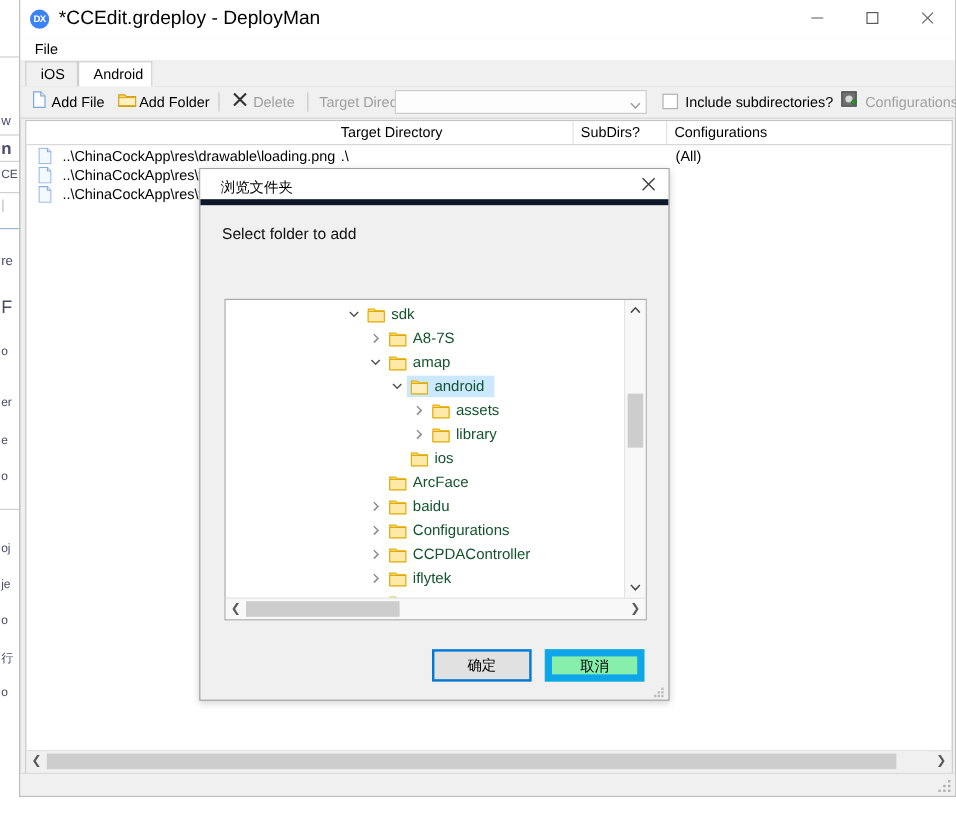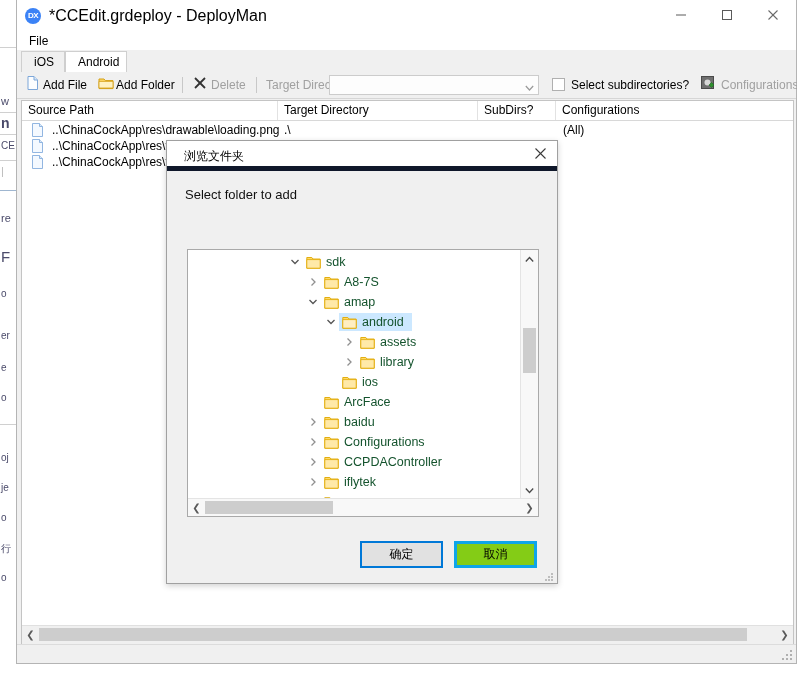--- a/index.html
+++ b/index.html
@@ -413,22 +413,22 @@
     position: absolute;
     left: 17px; top: 2px;
     width: 128px; height: 13px;
     background: #cdcdcd;
   }
 
   .dlgbtn {
     position: absolute;
     top: 400px;
     width: 83px; height: 27px;
-    background: #84cc16;
-    border: 3px solid #0ea5e9;
+    background: #86efac;
+    border: 6px solid #0ea5e9;
     box-sizing: border-box;
     font-family: "Liberation Sans", sans-serif;
     font-size: 12px;
     color: #000;
     padding: 0;
     cursor: default;
   }
   #btn-ok     { left: 193px; border: 2px solid #0078d7; background: #e1e1e1; }
   #btn-cancel { left: 287px; }
   #dlg-grip {
@@ -542,36 +542,35 @@
     <div id="combo-target">
       <span style="position:absolute;left:5px;top:2px;font-size:12px;line-height:16px;"></span>
       <span class="arrow">
         <svg width="9" height="7" viewBox="0 0 9 7">
             <polyline points="0.8,1 4.5,5 8.2,1" fill="none" stroke="#9a9a9a" stroke-width="1.2"></polyline>
           </svg>
       </span>
     </div>
 
     <span id="chk-subdirs"></span>
-    <span class="tb-item" style="left:554px;">Select subdirectories?</span>
+    <span class="tb-item" style="left:554px;">Include subdirectories?</span>
 
     <span class="tb-icon" style="left:683px;">
       <svg width="16" height="16" viewBox="0 0 16 16">
         <rect x="1.5" y="1.5" width="12" height="12" fill="#6f6f6f" stroke="#4a4a4a" stroke-width="1"></rect>
         <circle cx="7.5" cy="7.5" r="3" fill="#d8d8d8"></circle>
         <path d="M9 10 l2.5 2.5 l2.5 -2.5 l-2.5 -2.5 z" fill="#2f8f2f" stroke="#1f6f1f" stroke-width="0.6"></path>
       </svg>
     </span>
     <span class="tb-item dim" style="left:704px;">Configurations</span>
   </div>
 
   <div id="table-area">
 
     <div id="table-head">
-      <div class="th" style="left:0px;   width:256px;">Source Path</div>
       <div class="th" style="left:256px; width:200px;">Target Directory</div>
       <div class="th" style="left:456px; width:78px;">SubDirs?</div>
       <div class="th" style="left:534px; width:238px; border-right:none;">Configurations</div>
     </div>
 
     <div class="trow" style="top:21px;">
       <span class="fileicon">
         <svg width="11" height="14" viewBox="0 0 11 14">
             <path d="M0.5 0.5 h7 l3 3 v10 h-10 z" fill="#f4f9ff" stroke="#86aede" stroke-width="0.9"></path>
             <path d="M7.5 0.5 v3 h3" fill="#d9e8f8" stroke="#86aede" stroke-width="0.9"></path>

